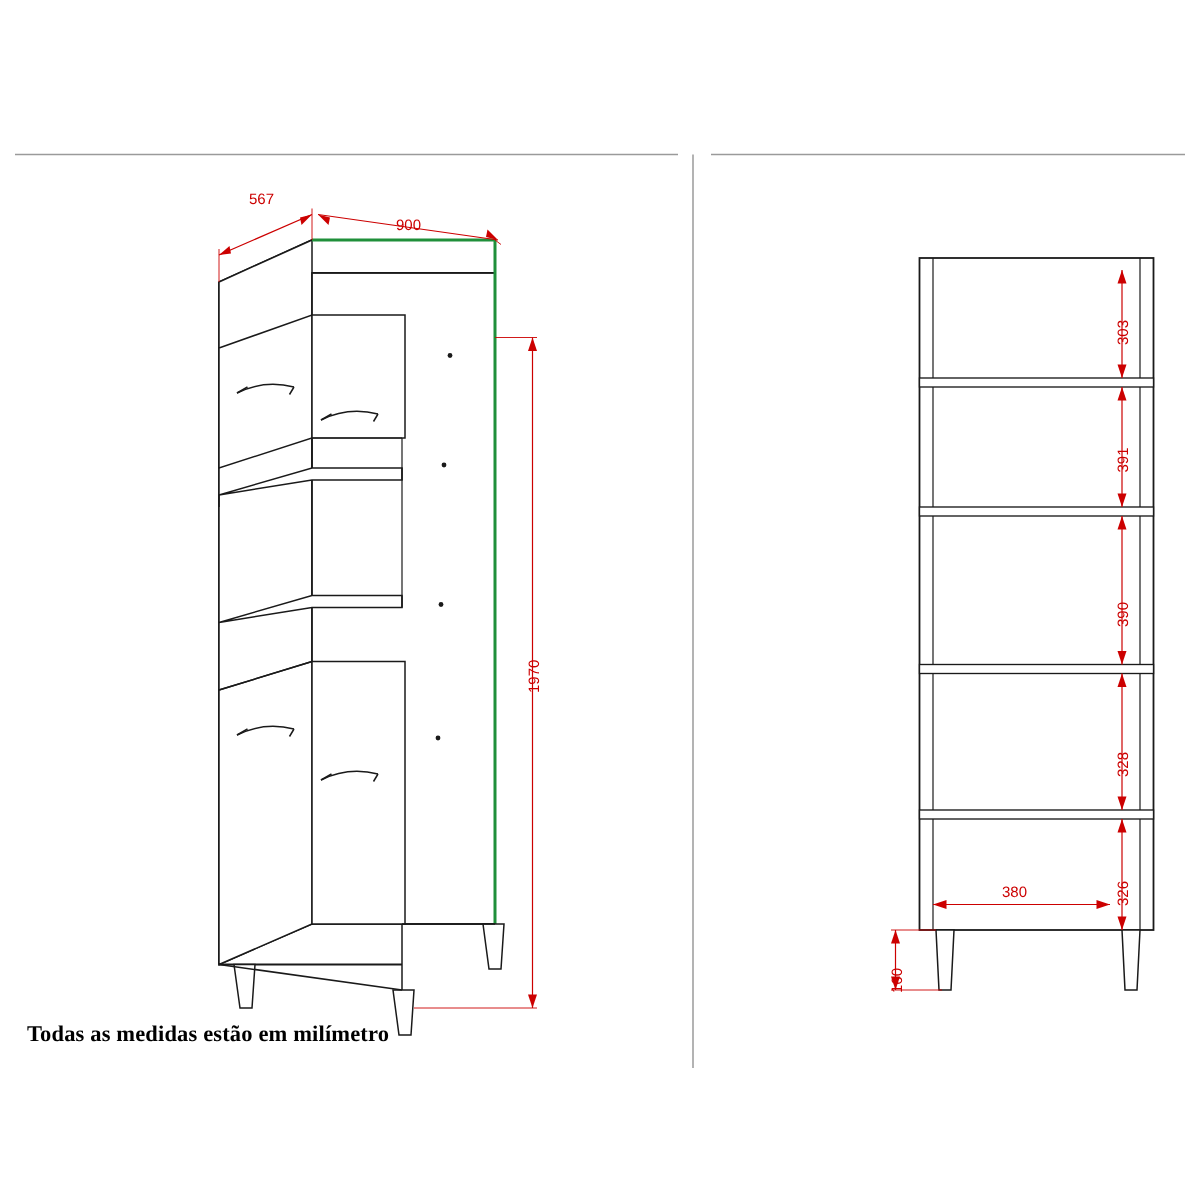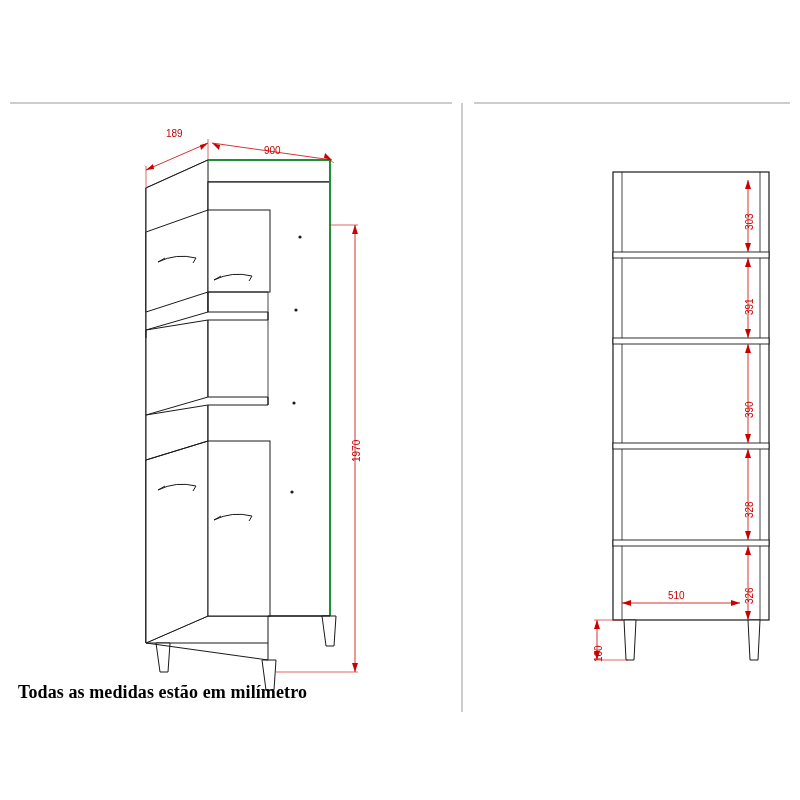--- a/index.html
+++ b/index.html
@@ -18,21 +18,21 @@
     position: absolute;
     left: 0; top: 0;
     width: 800px;
     height: 800px;
   }
   .note {
     position: absolute;
     left: 18px;
     top: 682px;
     font-family: "Liberation Serif", serif;
-    font-size: 18px;
+    font-size: 15px;
     font-weight: bold;
     color: #000000;
     letter-spacing: 0.1px;
     white-space: nowrap;
   }
   .dimlabel {
     position: absolute;
     font-family: "Liberation Sans", sans-serif;
     font-size: 10px;
     color: #cc0000;
@@ -162,25 +162,25 @@
     <polygon points="740,603 731,600 731,606" fill="#cc0000"></polygon>
 
     <line x1="597" y1="620" x2="597" y2="660" stroke="#cc0000" stroke-width="0.8"></line>
     <line x1="594" y1="620" x2="624" y2="620" stroke="#cc0000" stroke-width="0.6"></line>
     <line x1="594" y1="660" x2="628" y2="660" stroke="#cc0000" stroke-width="0.6"></line>
     <polygon points="597,620 594,629 600,629" fill="#cc0000"></polygon>
     <polygon points="597,660 594,651 600,651" fill="#cc0000"></polygon>
   </g>
 </svg>
 
-<div class="dimlabel" style="left:166px; top:128px;">189</div>
+<div class="dimlabel" style="left:166px; top:128px;">567</div>
 <div class="dimlabel" style="left:264px; top:145px;">900</div>
 <div class="dimlabel vert" style="left:351px; top:462px;">1970</div>
 
 <div class="dimlabel vert" style="left:744px; top:230px;">303</div>
 <div class="dimlabel vert" style="left:744px; top:315px;">391</div>
 <div class="dimlabel vert" style="left:744px; top:418px;">390</div>
 <div class="dimlabel vert" style="left:744px; top:518px;">328</div>
 <div class="dimlabel vert" style="left:744px; top:604px;">326</div>
-<div class="dimlabel" style="left:668px; top:590px;">510</div>
+<div class="dimlabel" style="left:668px; top:590px;">380</div>
 <div class="dimlabel vert" style="left:593px; top:662px;">160</div>
 
 <div class="note">Todas as medidas estão em milímetro</div>
 
 </body></html>

